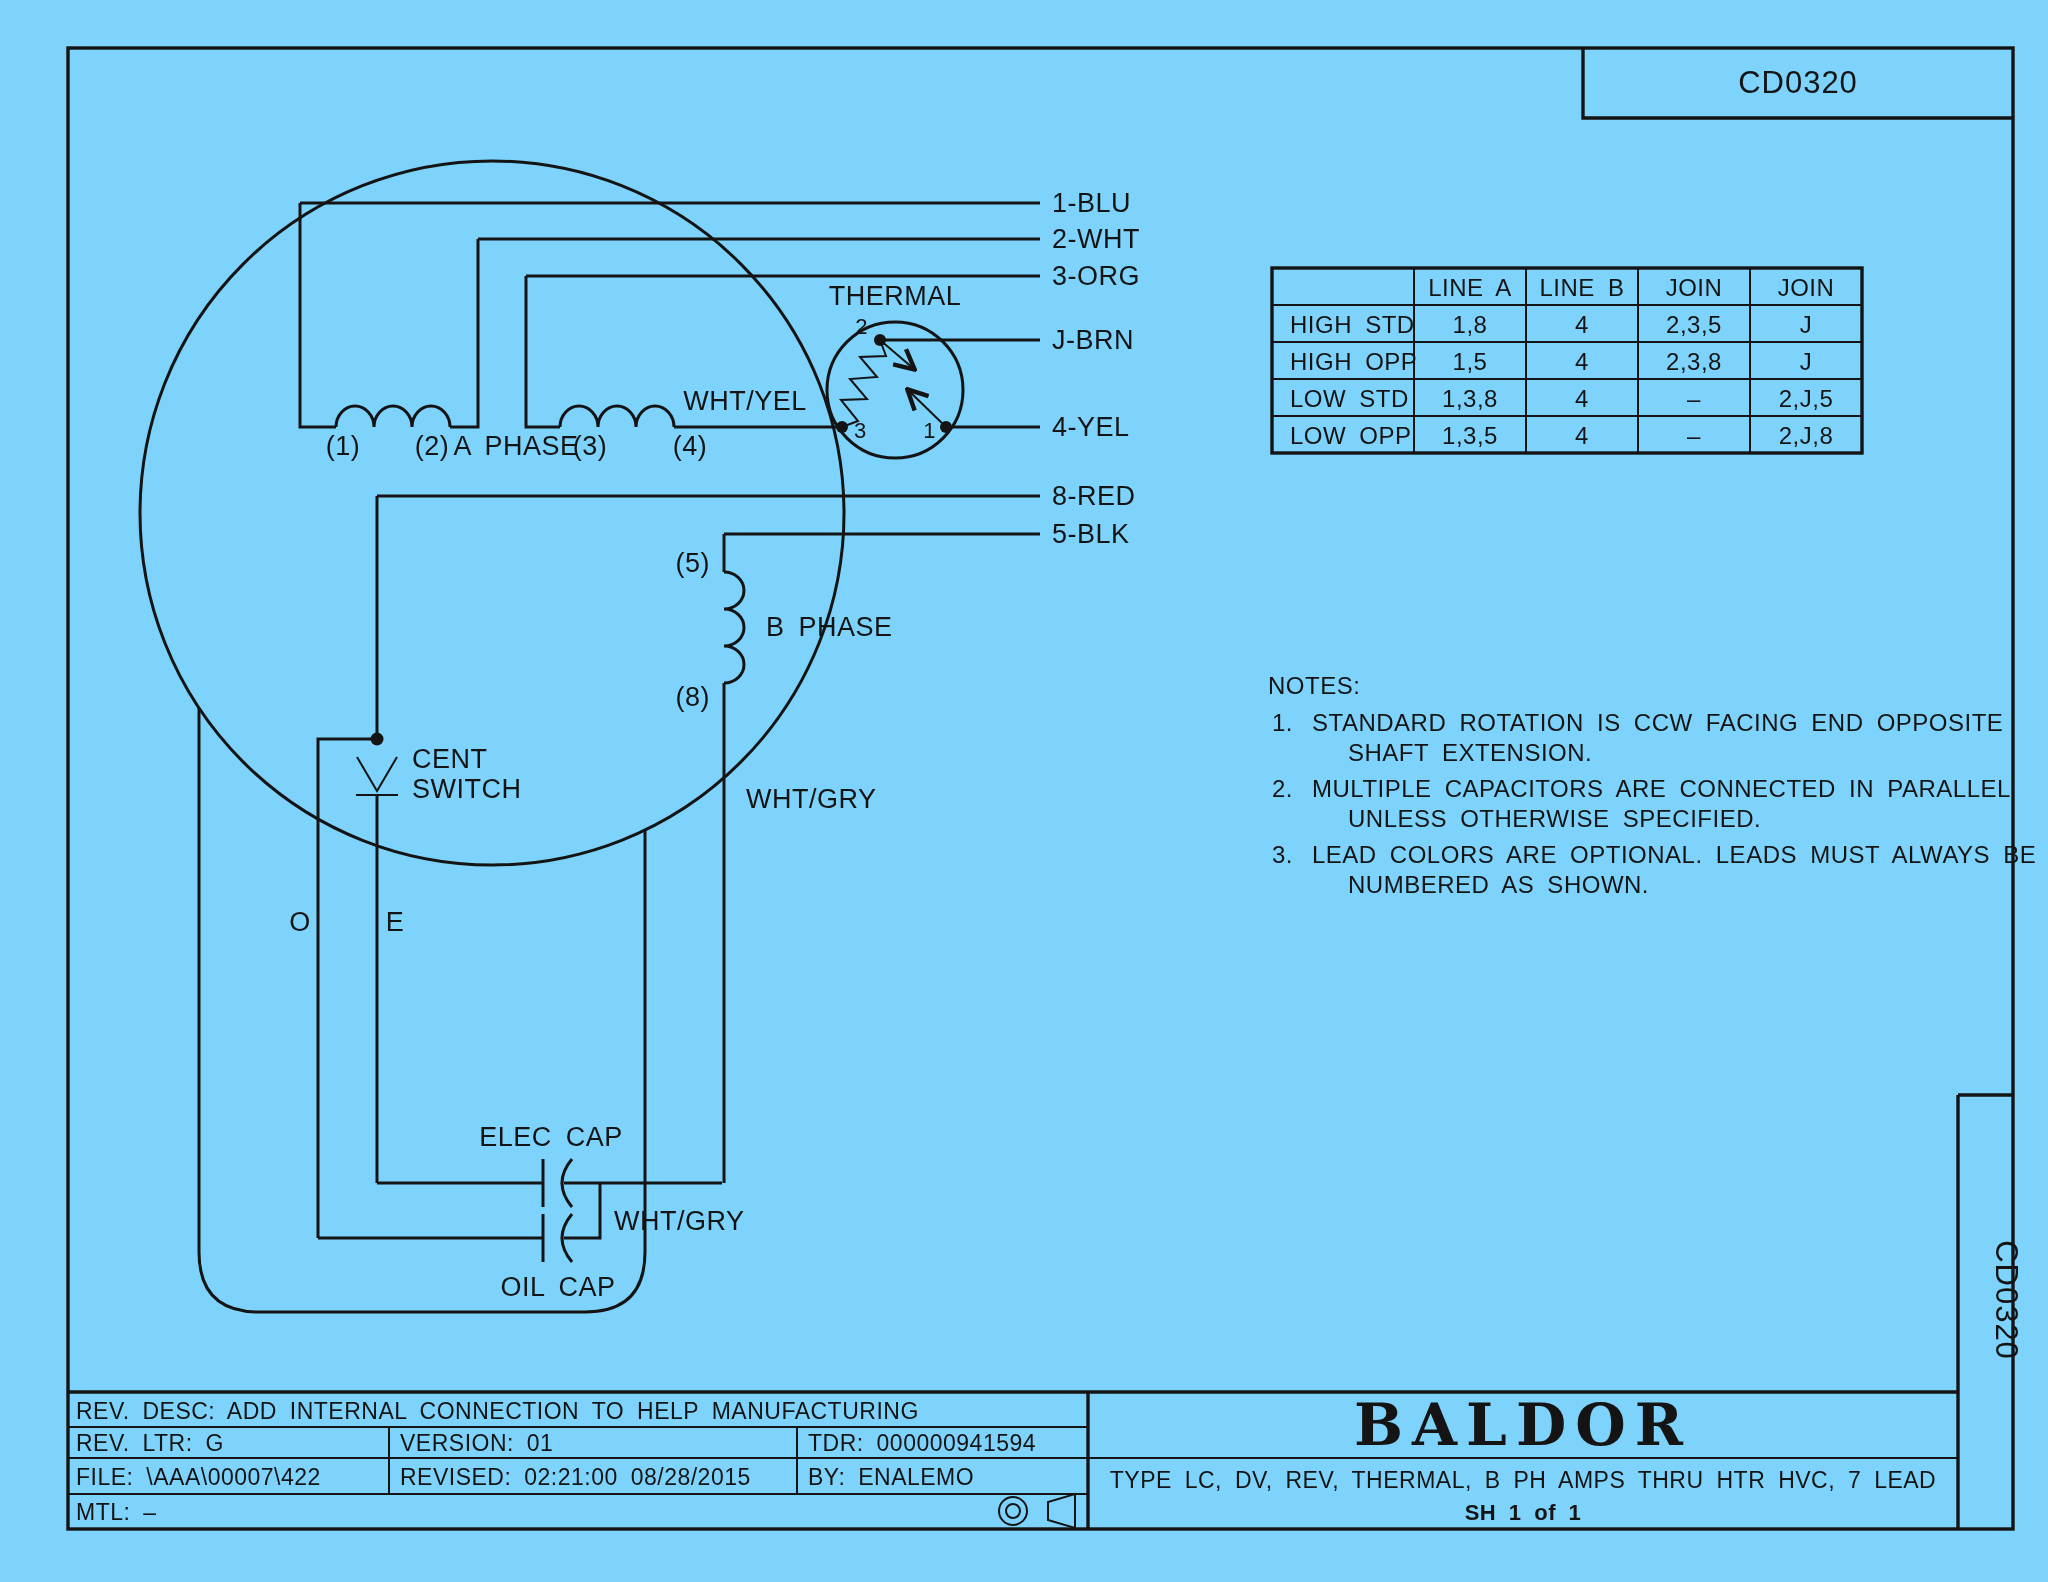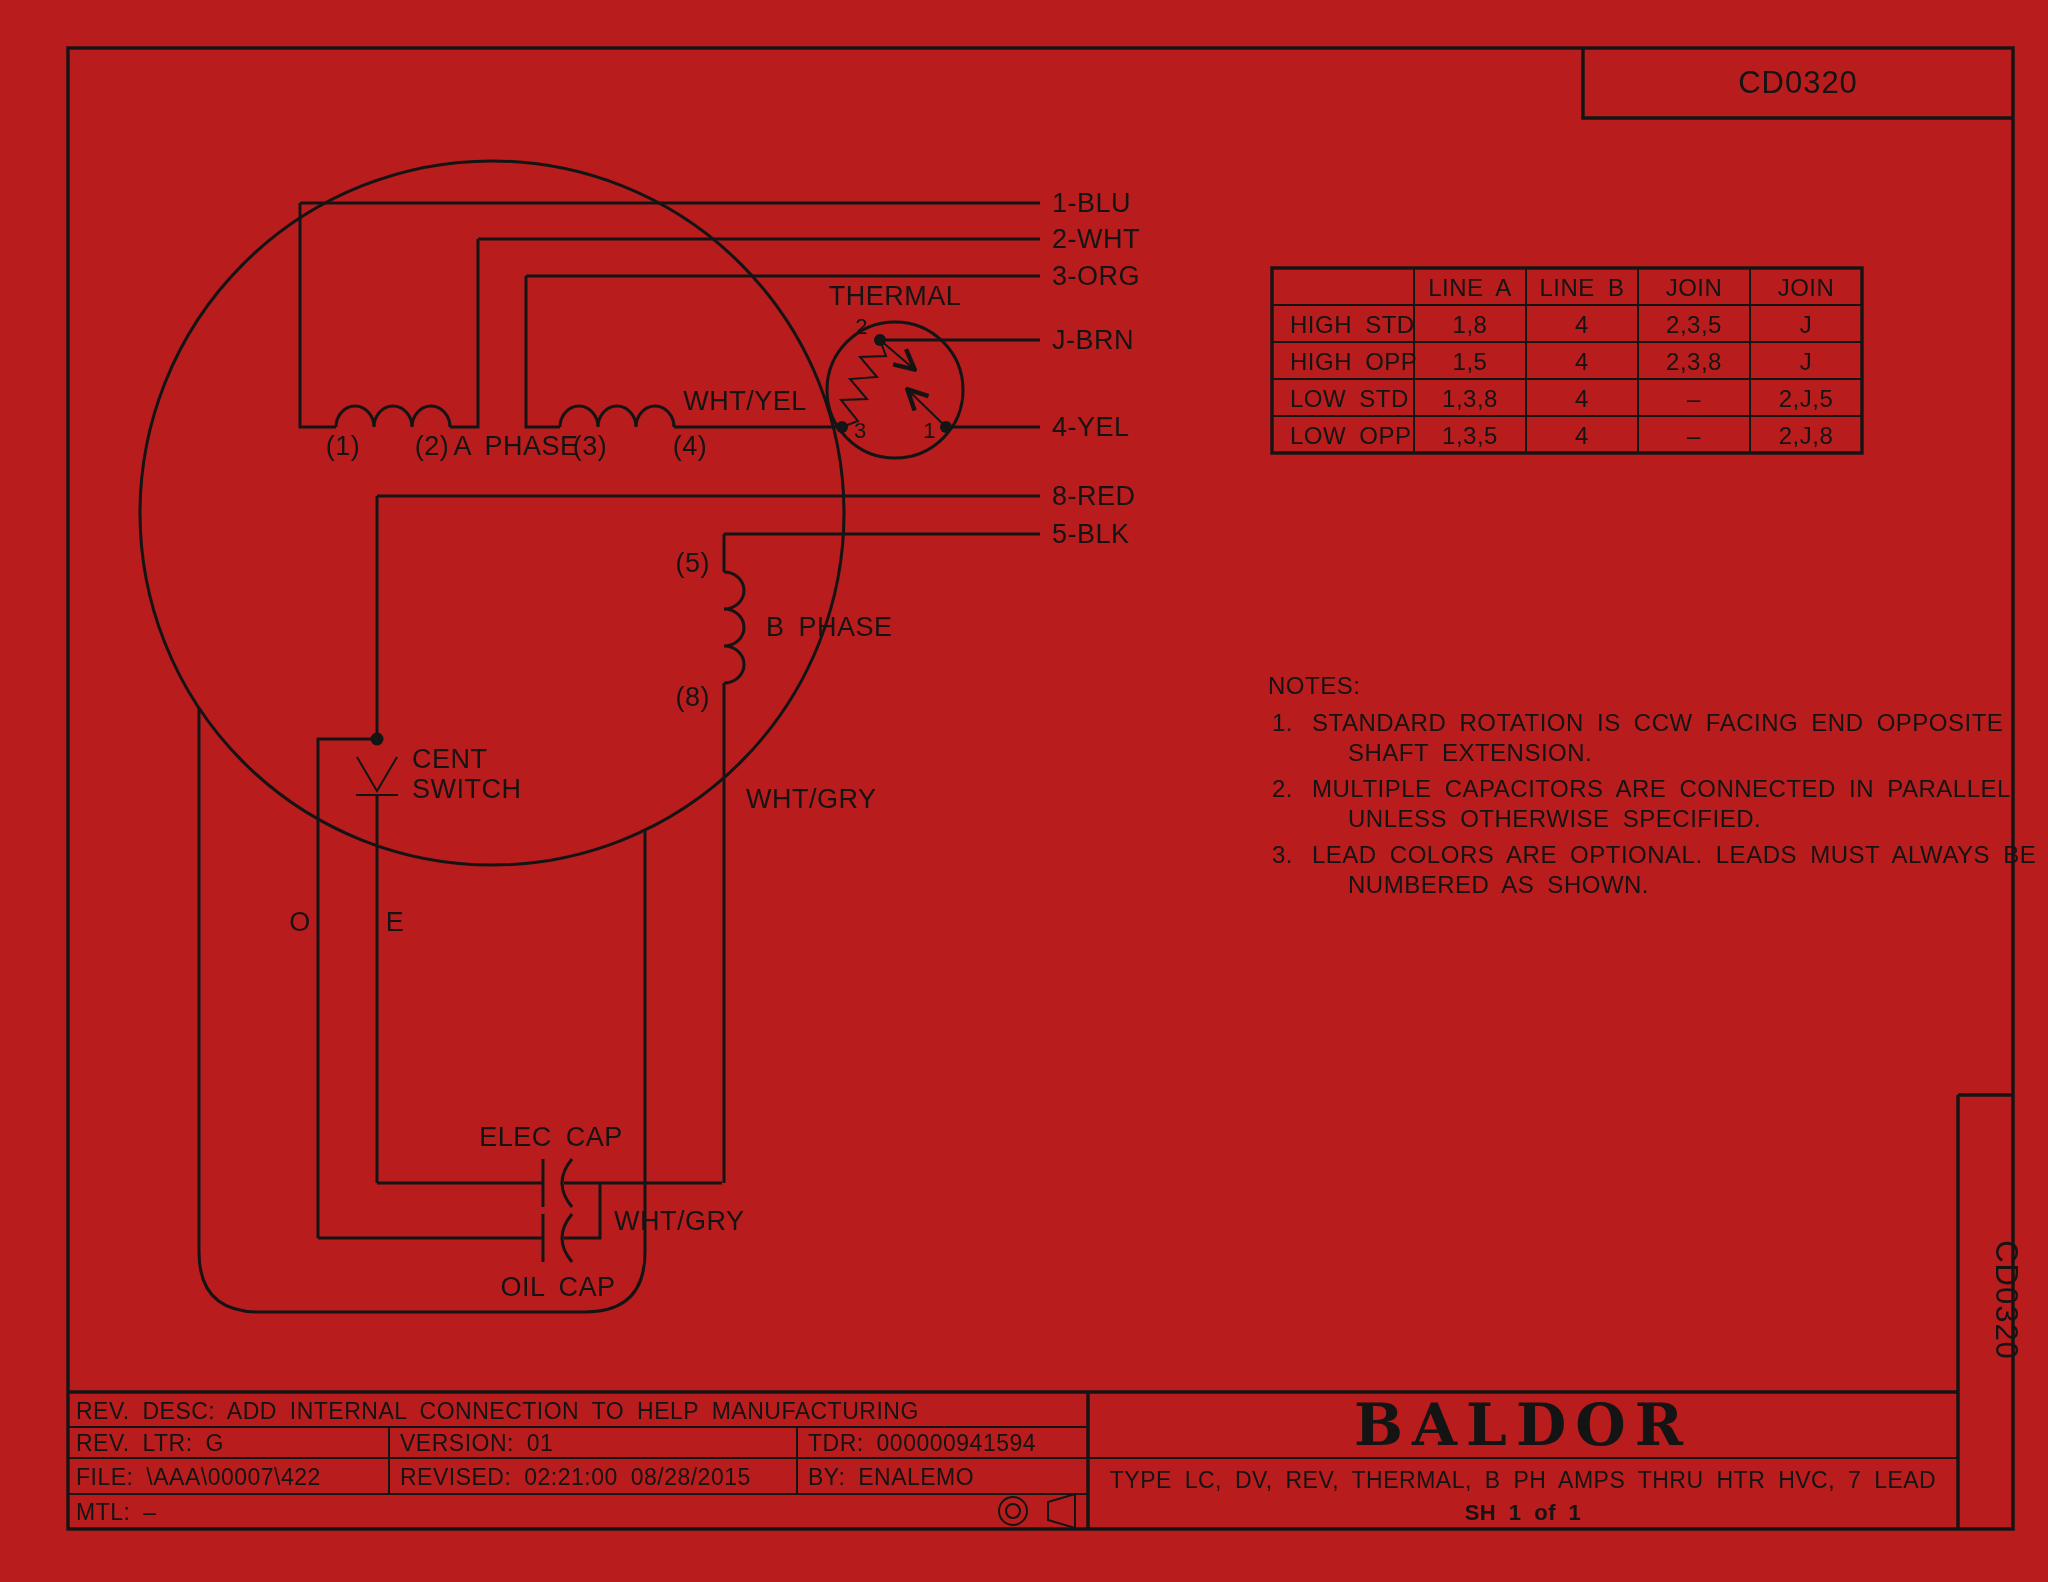--- a/index.html
+++ b/index.html
@@ -1,16 +1,16 @@
 <!DOCTYPE html>
 <html><head>
 <meta charset="utf-8">
 <style>
   html,body{margin:0;padding:0;background:#ffffff;}
-  #stage{position:relative;width:2048px;height:1582px;background:#b91c1c;overflow:hidden;text-decoration:underline;}
+  #stage{position:relative;width:2048px;height:1582px;background:#7dd3fc;overflow:hidden;text-decoration:underline;}
   svg{position:absolute;left:0;top:0;}
   text{fill:#141414;font-family:"Liberation Sans",sans-serif;letter-spacing:.5px;word-spacing:6px;}
   .lbl{font-size:27px;}
   .term{font-size:22px;}
   .note{font-size:24px;}
   .tbl{font-size:24px;}
   .tb{font-size:23px;}
   .docnum{font-size:31px;letter-spacing:1px;}
   .brand{font-family:"DejaVu Serif",serif;font-size:58px;font-weight:900;letter-spacing:9px;}
   .sheet{font-size:22px;font-weight:bold;}

